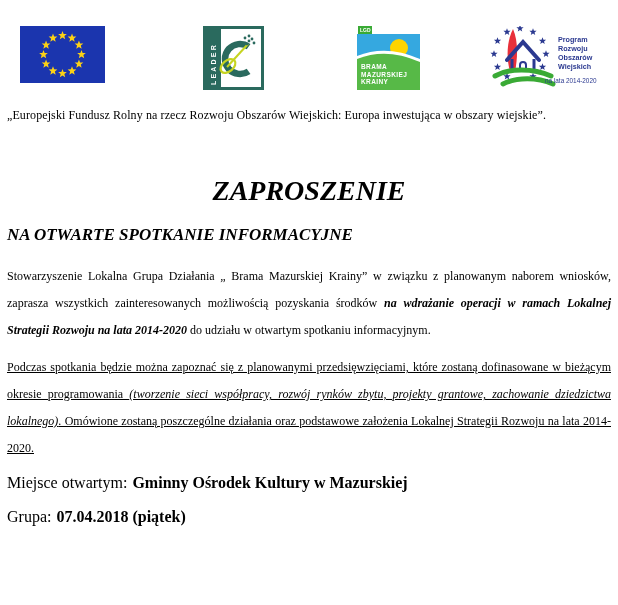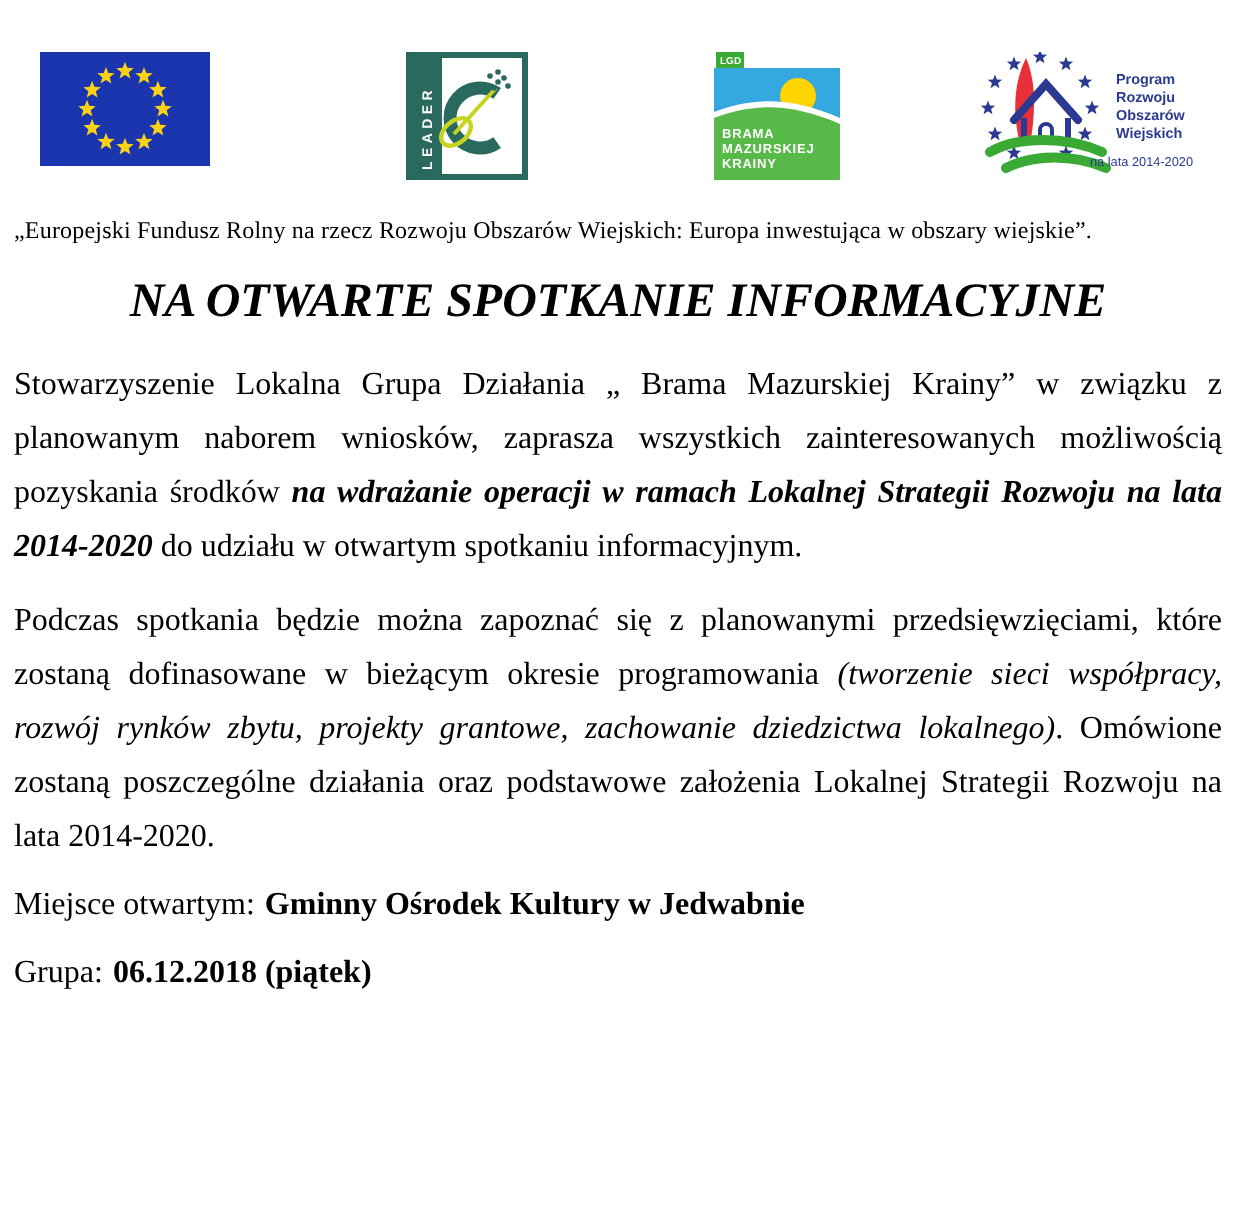--- a/index.html
+++ b/index.html
@@ -12,25 +12,25 @@
   .logos svg { position:absolute; top:8px; display:block; }
   .logo-eu     { left:20px; top:10px; }
   .logo-leader { left:203px; }
   .logo-brama  { left:357px; }
   .logo-prow   { left:487px; }
   svg text { font-family:"Liberation Sans", sans-serif; }
 
   .caption  { margin:10px 0 0; font-size:12px; letter-spacing:.1px; }
   .title    { margin:52px 0 0; text-align:center; font-size:28px; line-height:32px;
               font-weight:bold; font-style:italic; }
-  .subtitle { margin:16px 0 0; text-align:center; font-size:24px; line-height:24px;
+  .subtitle { margin:16px 0 0; font-size:17px; line-height:24px;
               font-weight:bold; font-style:italic; }
 
-  .body-par { margin:16px 0 0; font-size:16px; line-height:27px; text-align:justify; }
-  .body-par + .body-par { margin-top:10px; }
+  .body-par { margin:16px 0 0; font-size:12px; line-height:27px; text-align:justify; }
+  .body-par + .body-par { margin-top:10px;text-decoration:underline; }
   .run-bold-italic { font-weight:bold; font-style:italic; }
   .run-italic      { font-style:italic; }
 
   .details { margin-top:10px; }
   .detail  { margin:0 0 13px; font-size:16px; line-height:21px; }
   .dvalue  { font-weight:bold; margin-left:5px; }
 </style>
 </head>
 <body>
 
@@ -120,30 +120,31 @@
         <text x="71" y="25">Rozwoju</text>
         <text x="71" y="34">Obszarów</text>
         <text x="71" y="43">Wiejskich</text>
       </g>
       <text x="58" y="57" font-size="6.4" fill="#2B3990">na lata 2014-2020</text>
     </svg>
   </header>
 
   <p class="caption">„Europejski Fundusz Rolny na rzecz Rozwoju Obszarów Wiejskich: Europa inwestująca w obszary wiejskie”.</p>
 
+  <h1 class="title">ZAPROSZENIE</h1>
 
   <h2 class="subtitle">NA OTWARTE SPOTKANIE INFORMACYJNE</h2>
 
   <p class="body-par"><span>Stowarzyszenie Lokalna Grupa Działania „ Brama Mazurskiej Krainy” w związku z planowanym naborem wniosków, zaprasza wszystkich zainteresowanych możliwością pozyskania środków </span><span class="run-bold-italic">na wdrażanie operacji w ramach Lokalnej Strategii Rozwoju na lata 2014-2020</span><span> do udziału w otwartym spotkaniu informacyjnym.</span></p>
 
   <p class="body-par"><span>Podczas spotkania będzie można zapoznać się z planowanymi przedsięwzięciami, które zostaną dofinasowane w bieżącym okresie programowania </span><span class="run-italic">(tworzenie sieci współpracy, rozwój rynków zbytu, projekty grantowe, zachowanie dziedzictwa lokalnego)</span><span>. Omówione zostaną poszczególne działania oraz podstawowe założenia Lokalnej Strategii Rozwoju na lata 2014-2020.</span></p>
 
   <div class="details">
     <p class="detail">
-      <span class="dlabel">Miejsce otwartym:</span><span class="dvalue">Gminny Ośrodek Kultury w Jedwabnie</span>
+      <span class="dlabel">Miejsce otwartym:</span><span class="dvalue">Gminny Ośrodek Kultury w Mazurskiej</span>
     </p>
     <p class="detail">
-      <span class="dlabel">Grupa:</span><span class="dvalue">06.12.2018 (piątek)</span>
+      <span class="dlabel">Grupa:</span><span class="dvalue">07.04.2018 (piątek)</span>
     </p>
 
   </div>
 
 </div>
 
 </body></html>

